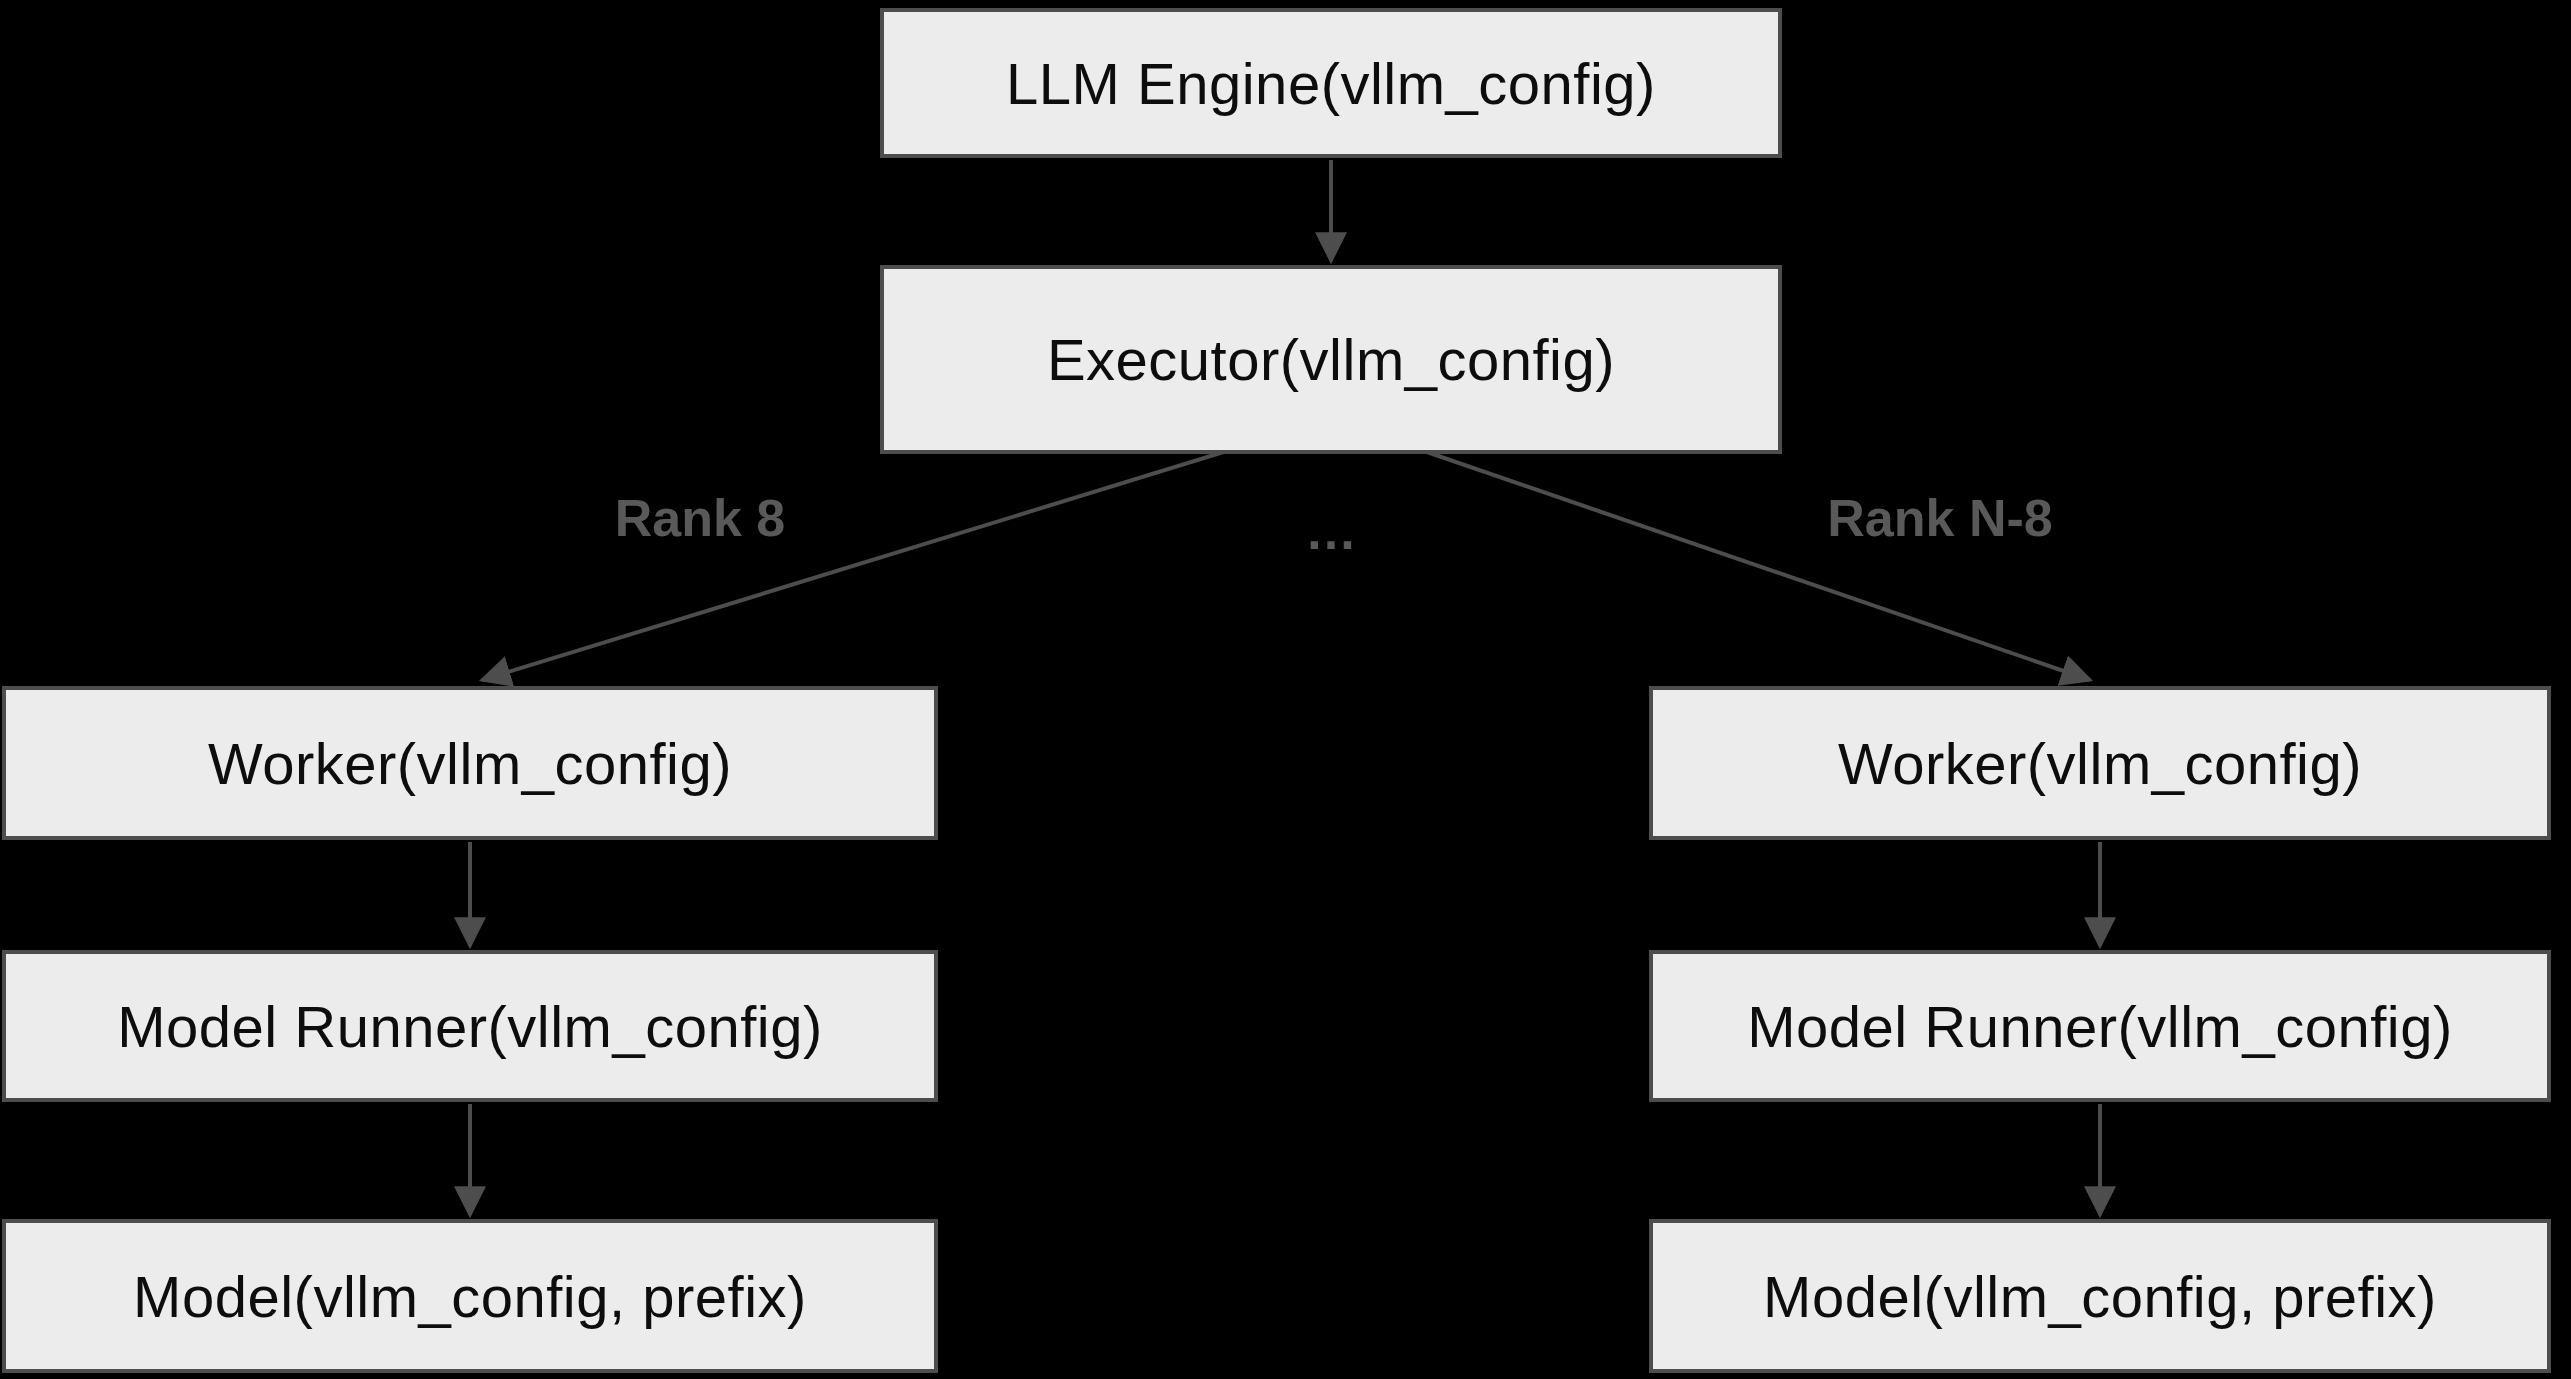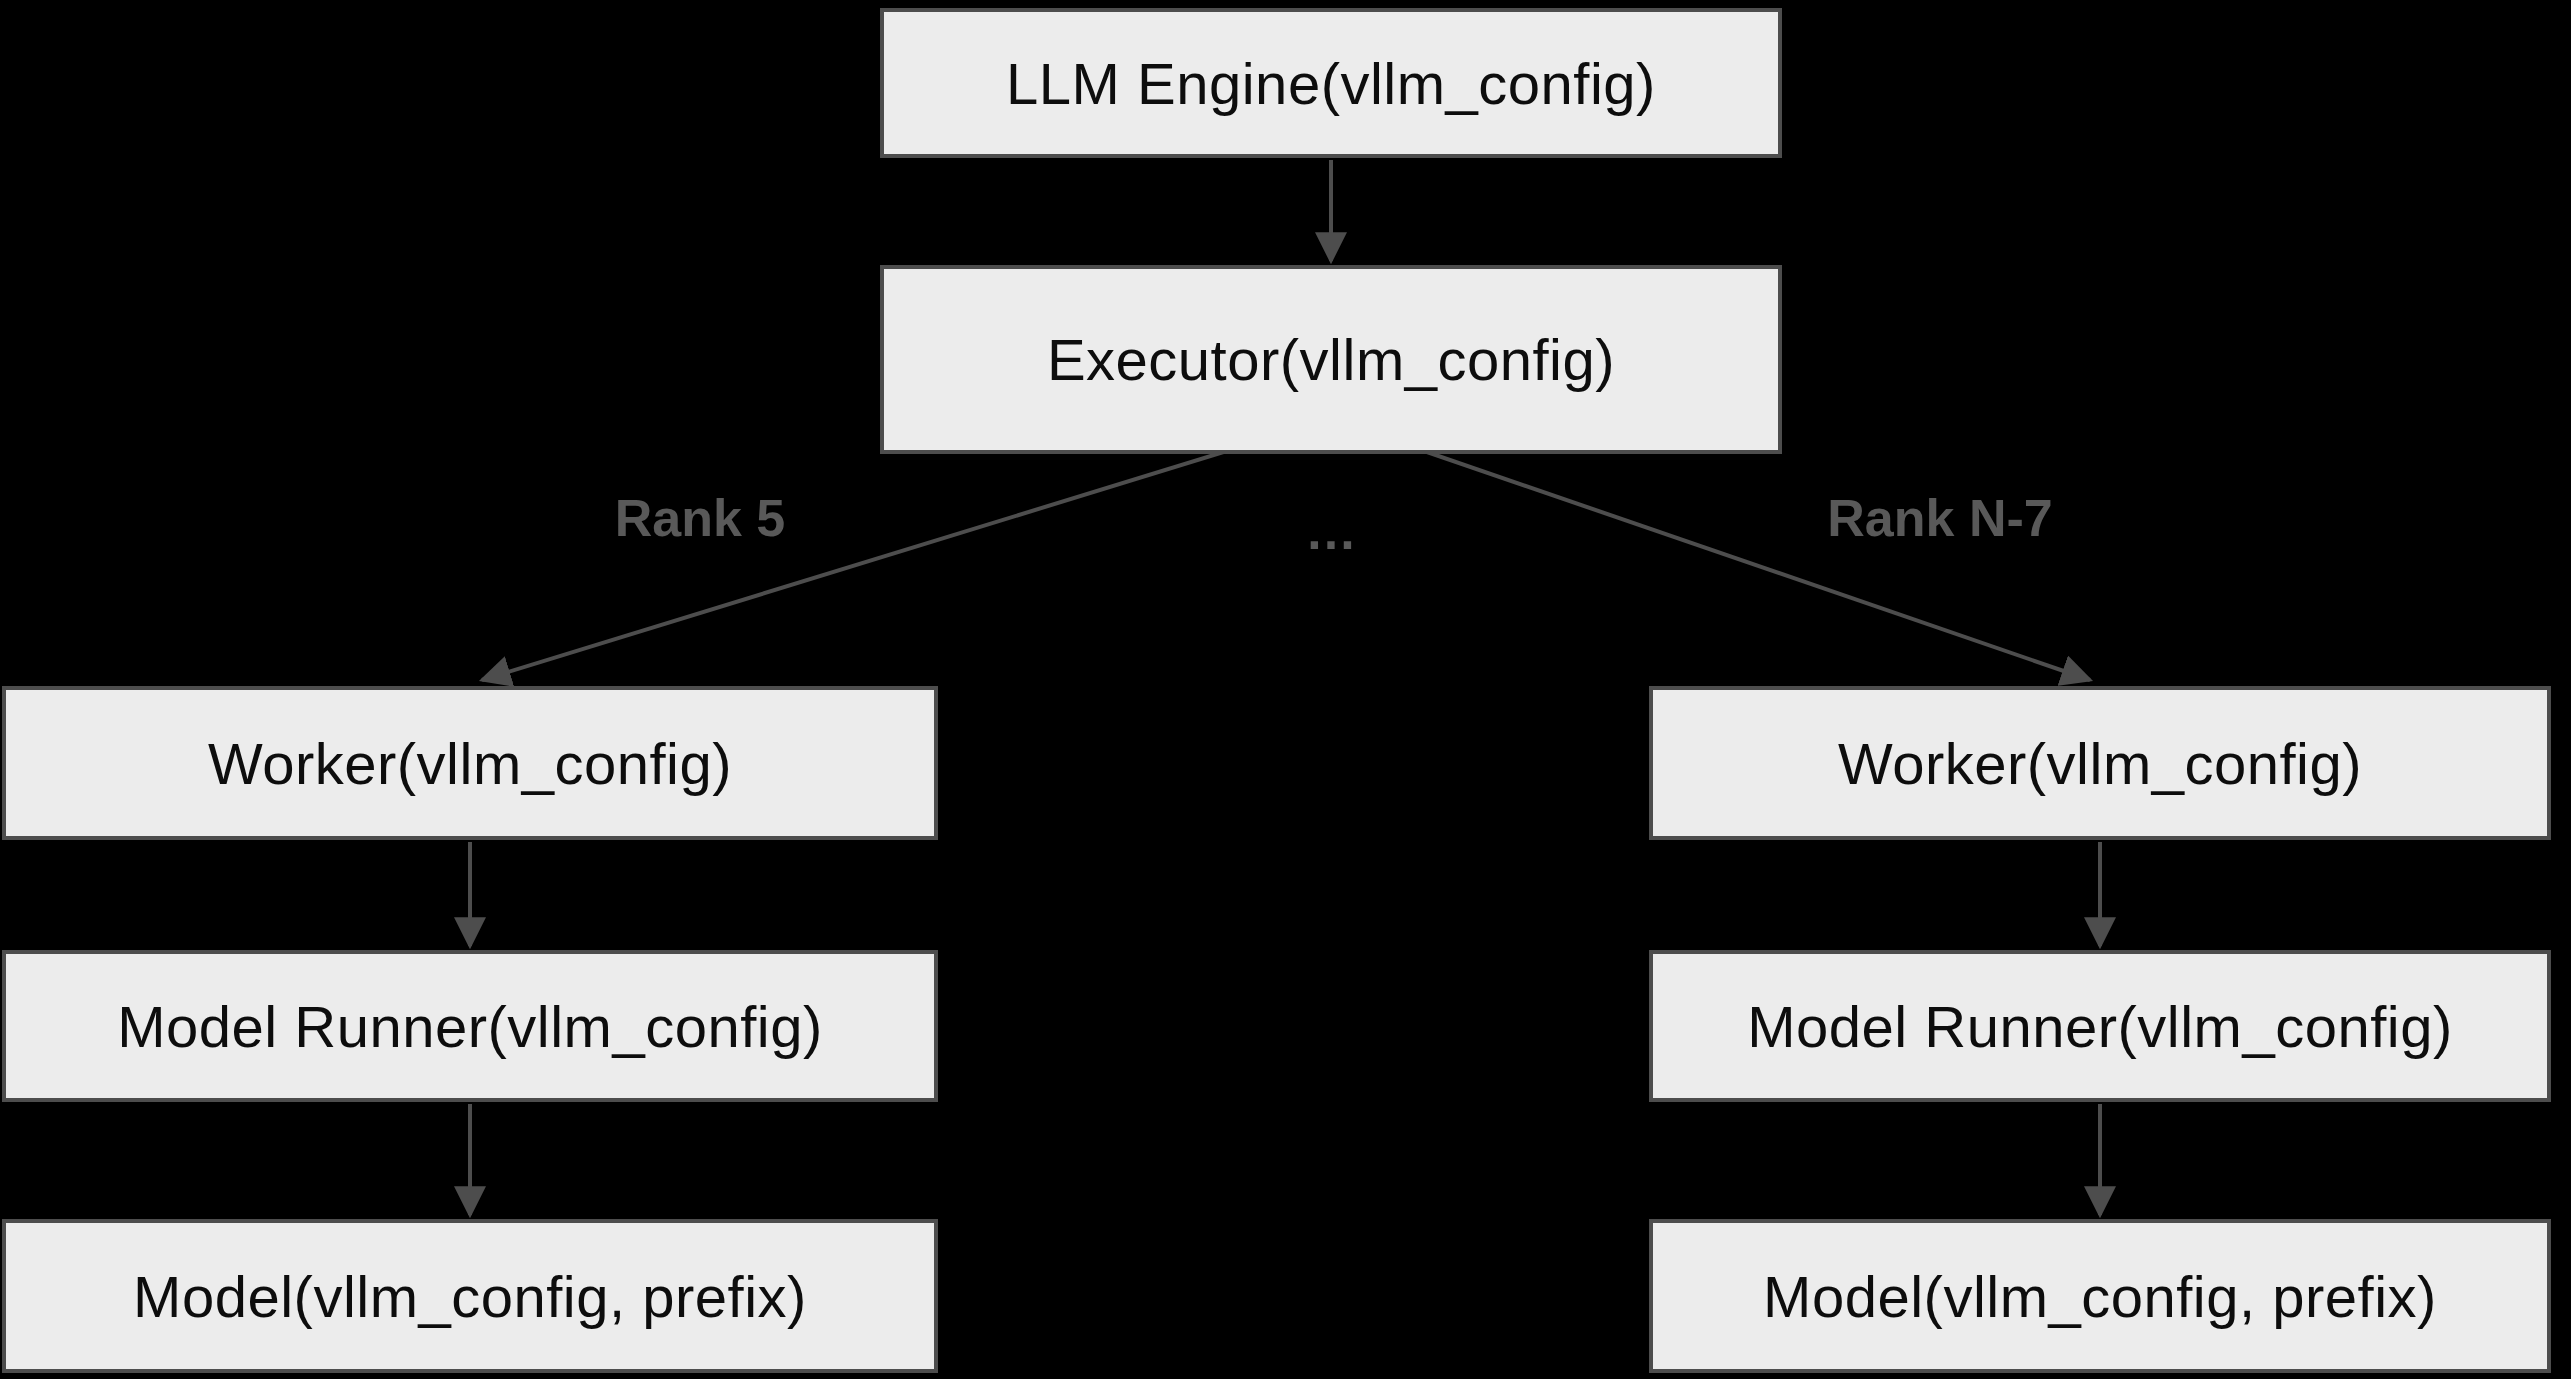--- a/index.html
+++ b/index.html
@@ -105,19 +105,19 @@
   </div>
 
   <div class="node node-model-runner-right">
     <span>Model Runner(vllm_config)</span>
   </div>
 
   <div class="node node-model-right">
     <span>Model(vllm_config, prefix)</span>
   </div>
 
-  <div class="edge-label edge-label-rank0">Rank 5</div>
+  <div class="edge-label edge-label-rank0">Rank 8</div>
 
   <div class="edge-label edge-label-dots">…</div>
 
-  <div class="edge-label edge-label-rank-n">Rank N-7</div>
+  <div class="edge-label edge-label-rank-n">Rank N-8</div>
 
 </div>
 
 </body></html>

